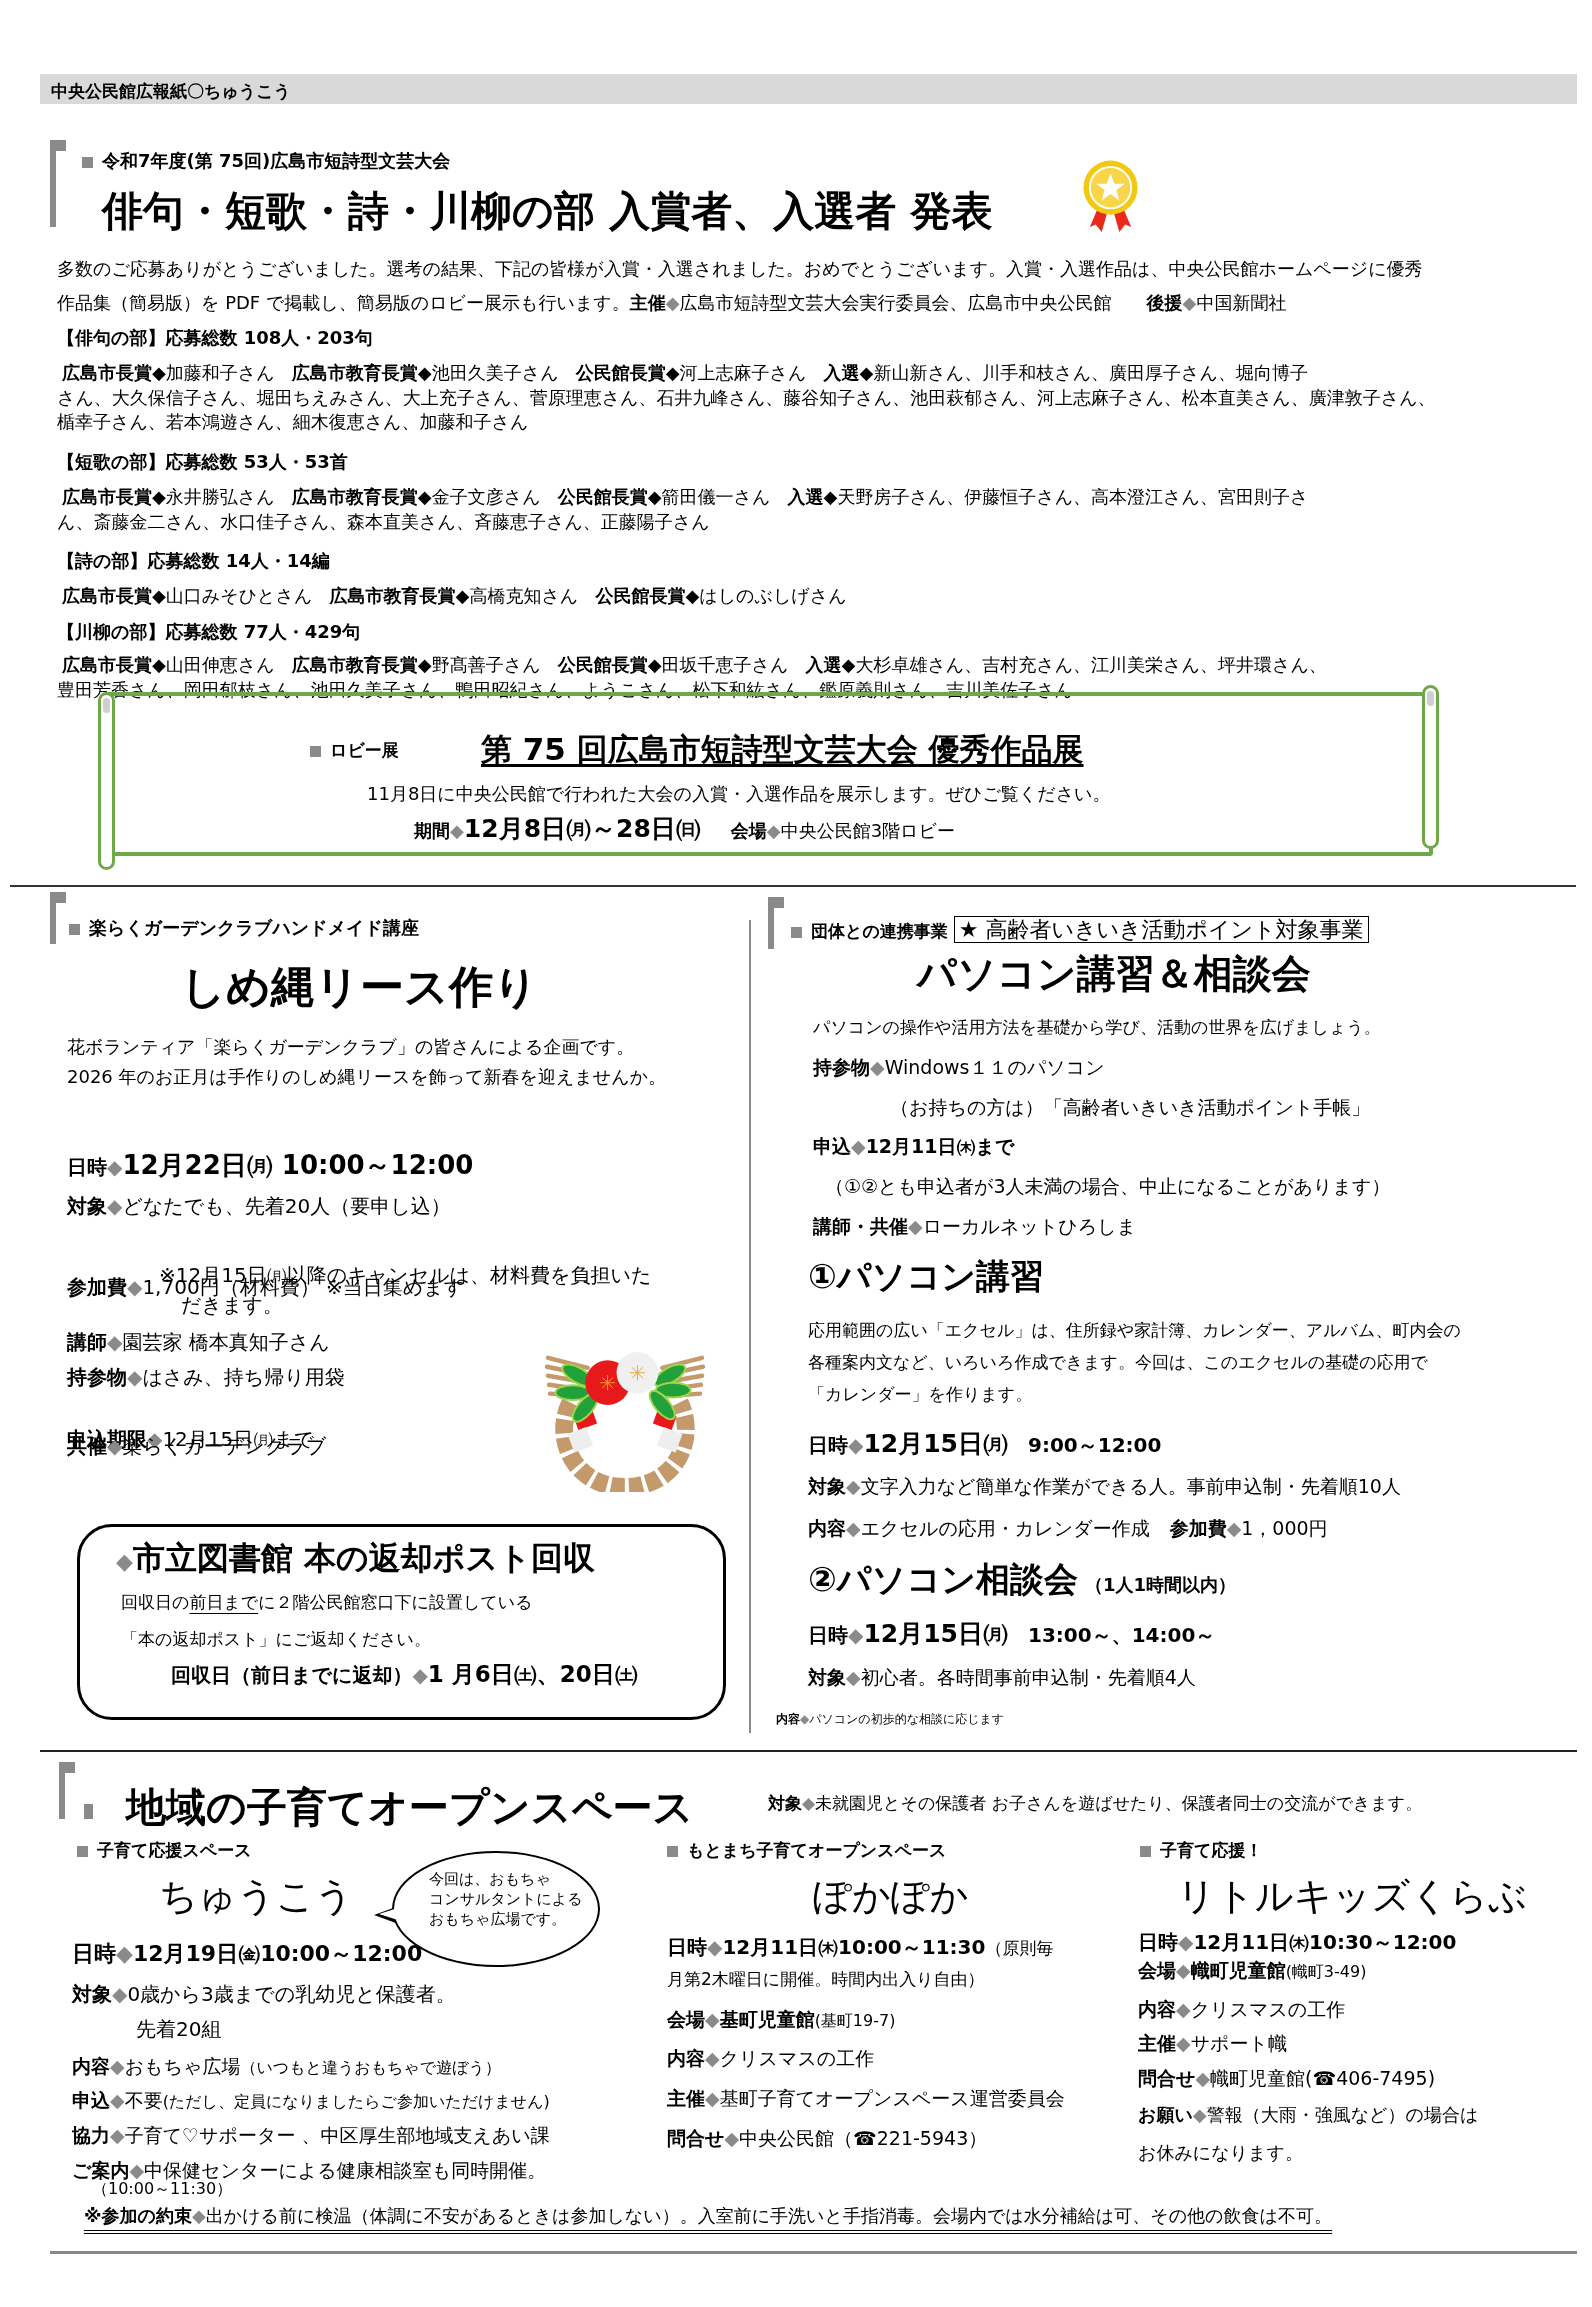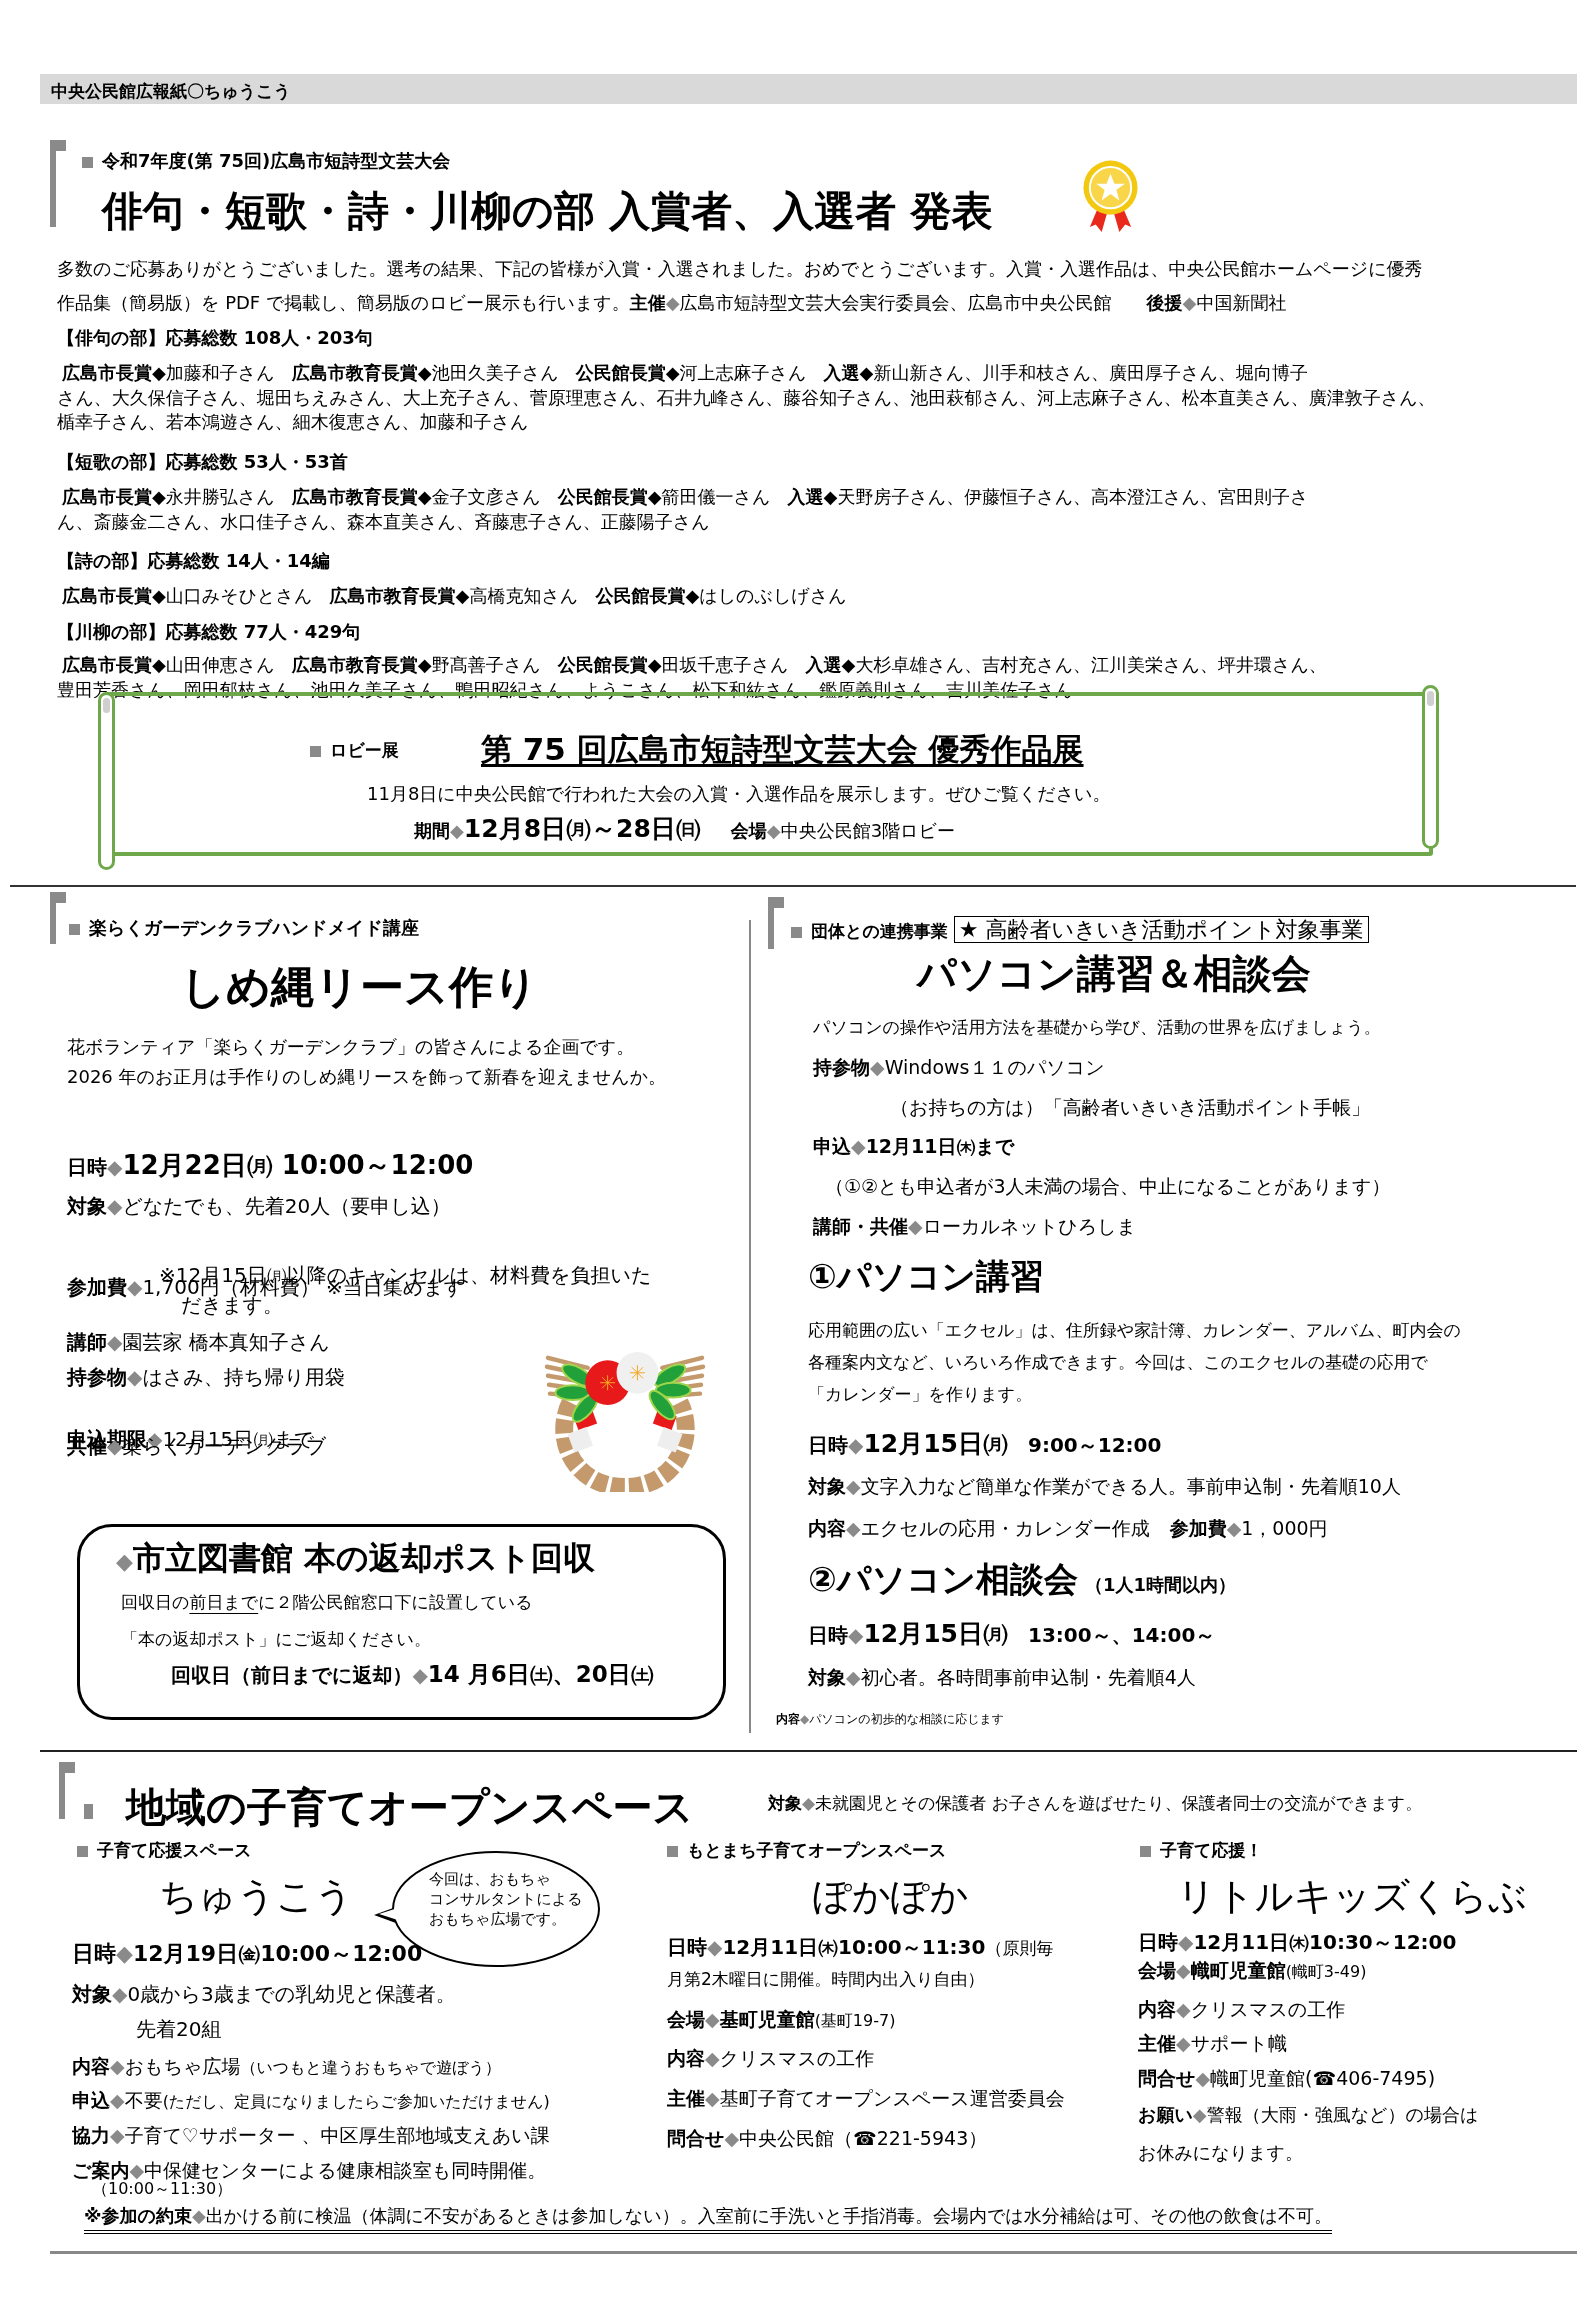--- a/index.html
+++ b/index.html
@@ -202,21 +202,21 @@
 
 <div class="abs rounded-box"></div>
 <div class="abs big-title" style="left:116px; top:1537px; font-size:32px;">
   <span class="dia" style="font-size:22px;">◆</span><span>市立図書館 本の返却ポスト回収</span>
 </div>
 <div class="abs body-text" style="left:121px; top:1586px; font-size:17px;">
   <span>回収日の</span><span style="text-decoration:underline; text-underline-offset:5px;">前日まで</span><span>に２階公民館窓口下に設置している</span>
 </div>
 <div class="abs body-text" style="left:121px; top:1623px; font-size:17px;">「本の返却ポスト」にご返却ください。</div>
 <div class="abs body-text" style="left:171px; top:1658px; font-size:20px;">
-  <span class="lbl">回収日（前日までに返却）</span><span class="dia">◆</span><span class="b" style="font-size:23px;">14 月6日㈯、20日㈯</span>
+  <span class="lbl">回収日（前日までに返却）</span><span class="dia">◆</span><span class="b" style="font-size:23px;">1 月6日㈯、20日㈯</span>
 </div>
 
 <div class="bracket" style="left:768px; top:897px; height:52px;"></div>
 <div class="abs kicker" style="left:791px; top:915px; font-size:17px;">
   <span class="sq"></span><span>団体との連携事業</span>
   <span class="boxed" style="font-weight:normal; font-size:22px; ">★  高齢者いきいき活動ポイント対象事業</span>
 </div>
 <div class="abs big-title" style="left:917px; top:947px; font-size:39px;">パソコン講習＆相談会</div>
 <div class="abs body-text" style="left:813px; top:1011px; font-size:17px;">パソコンの操作や活用方法を基礎から学び、活動の世界を広げましょう。</div>
 <div class="abs body-text" style="left:813px; top:1051px; font-size:19px;text-align:center;">

